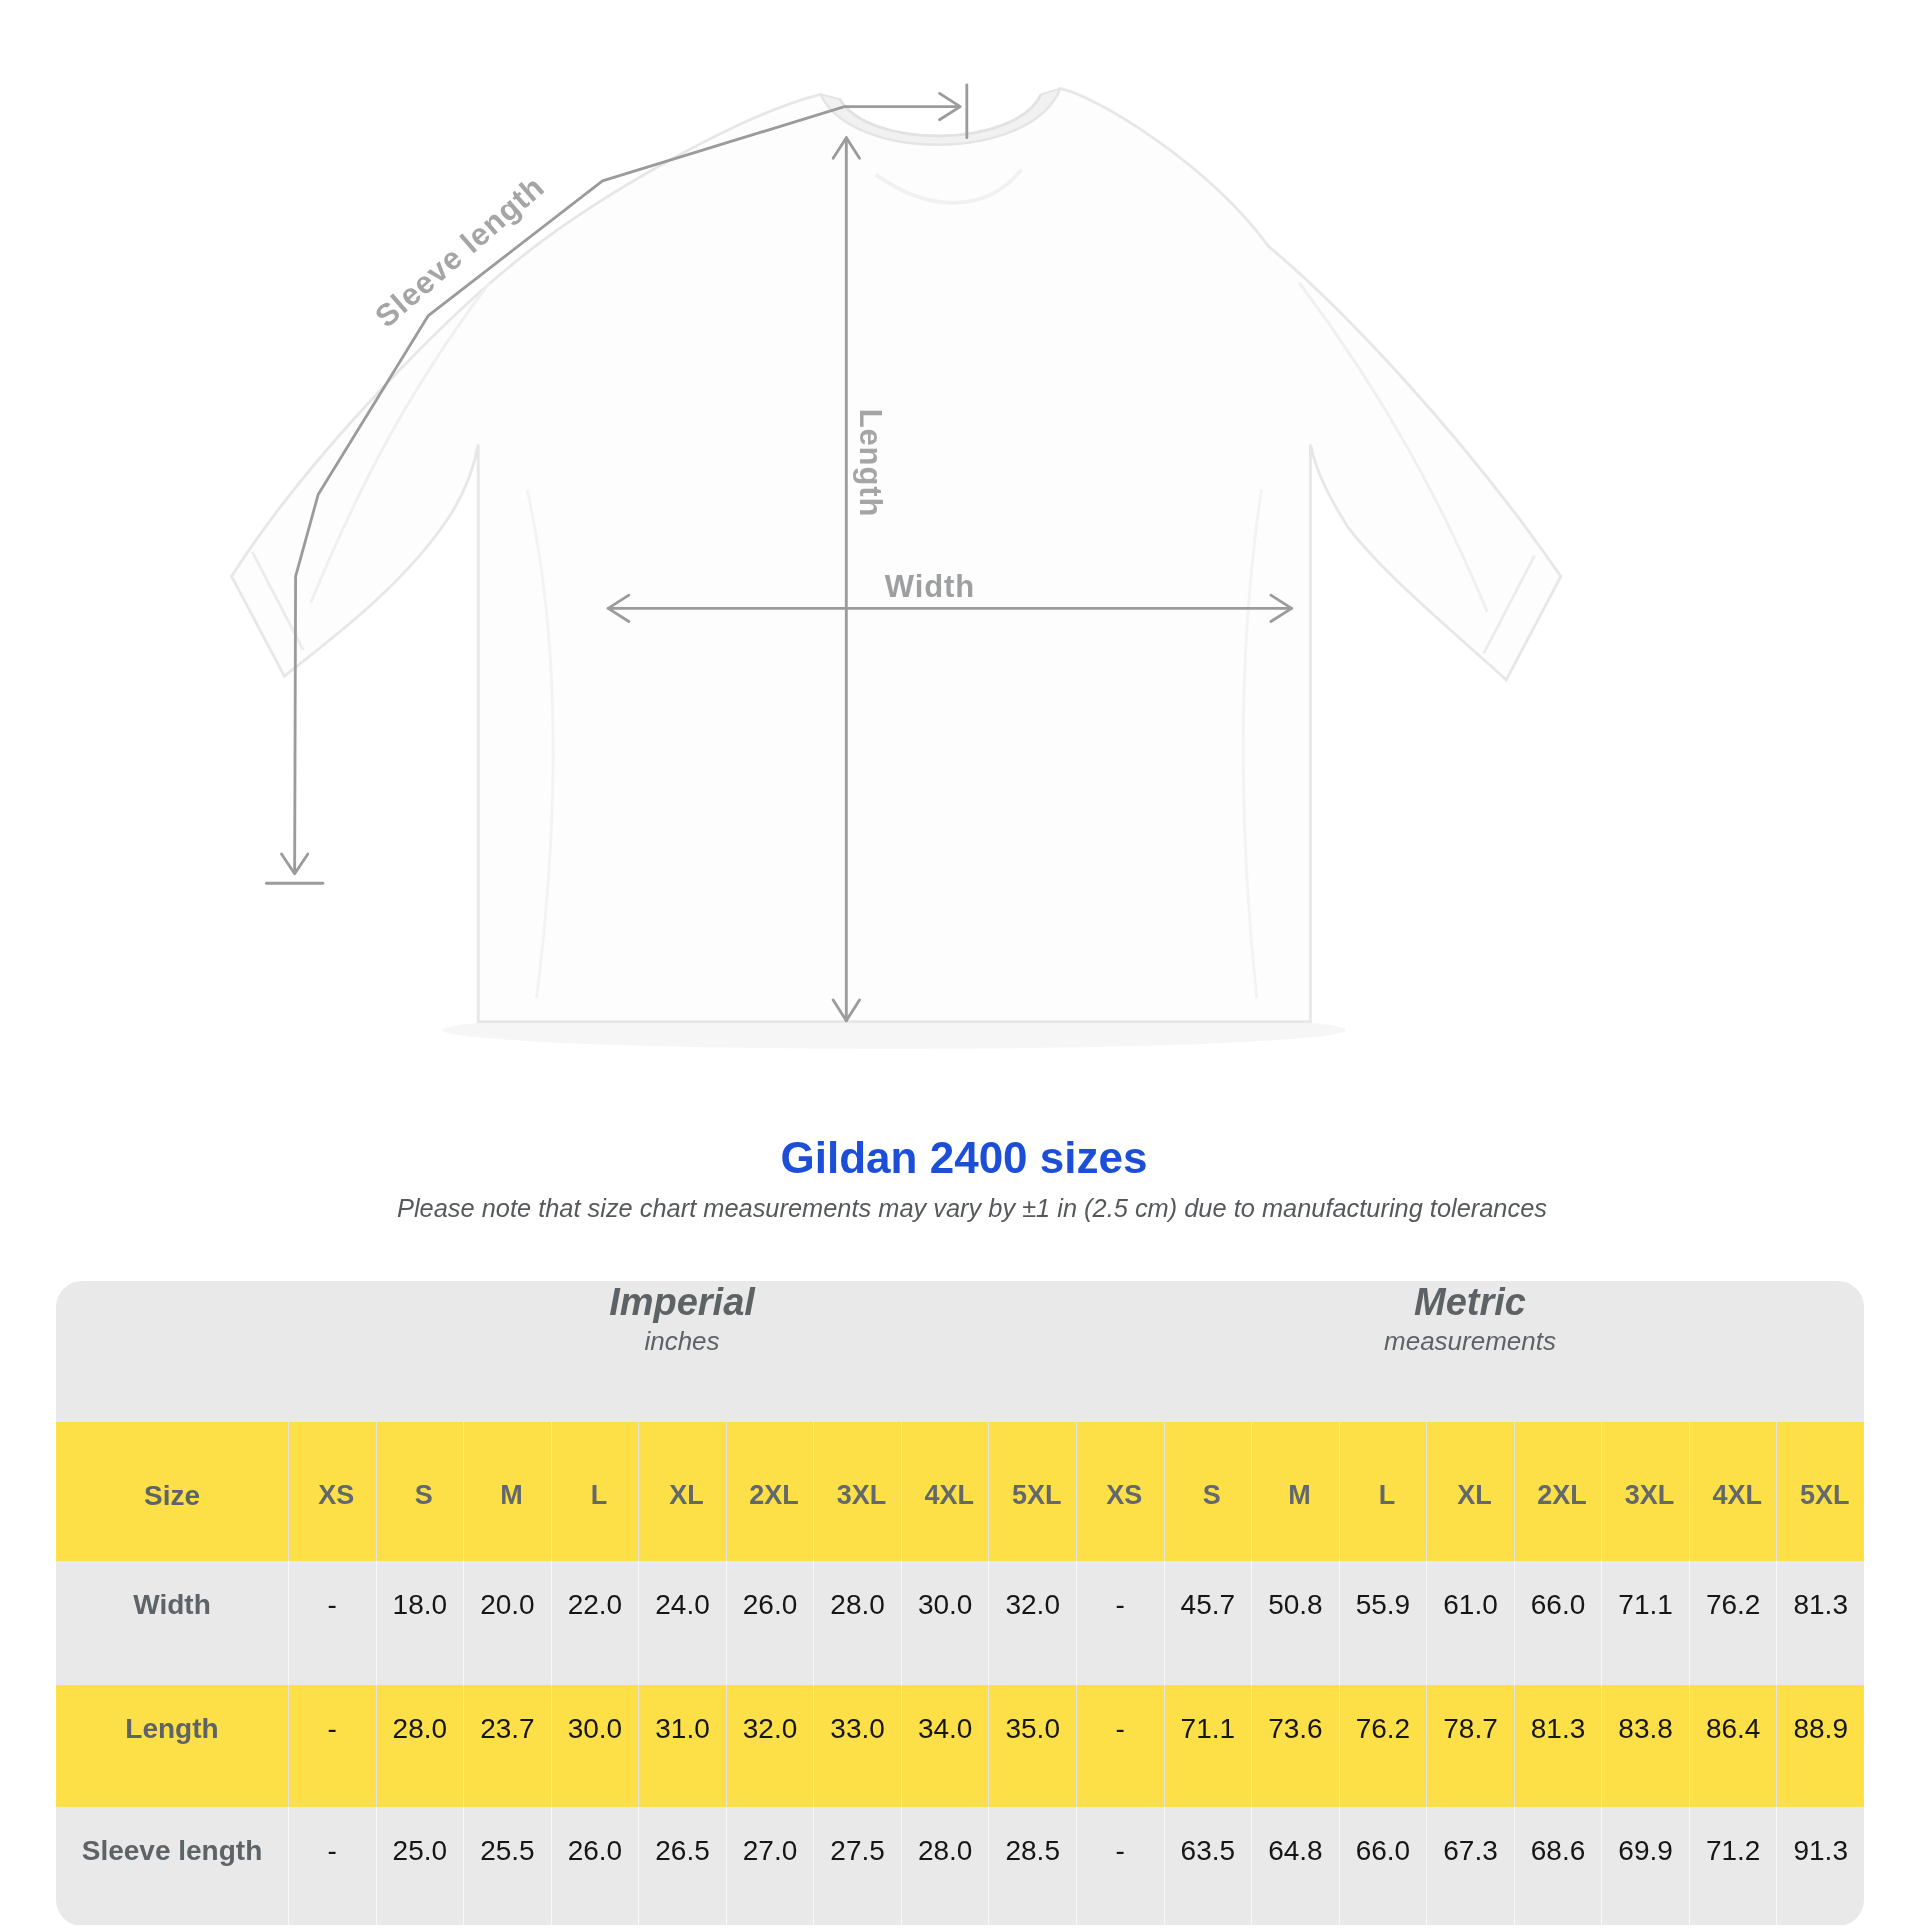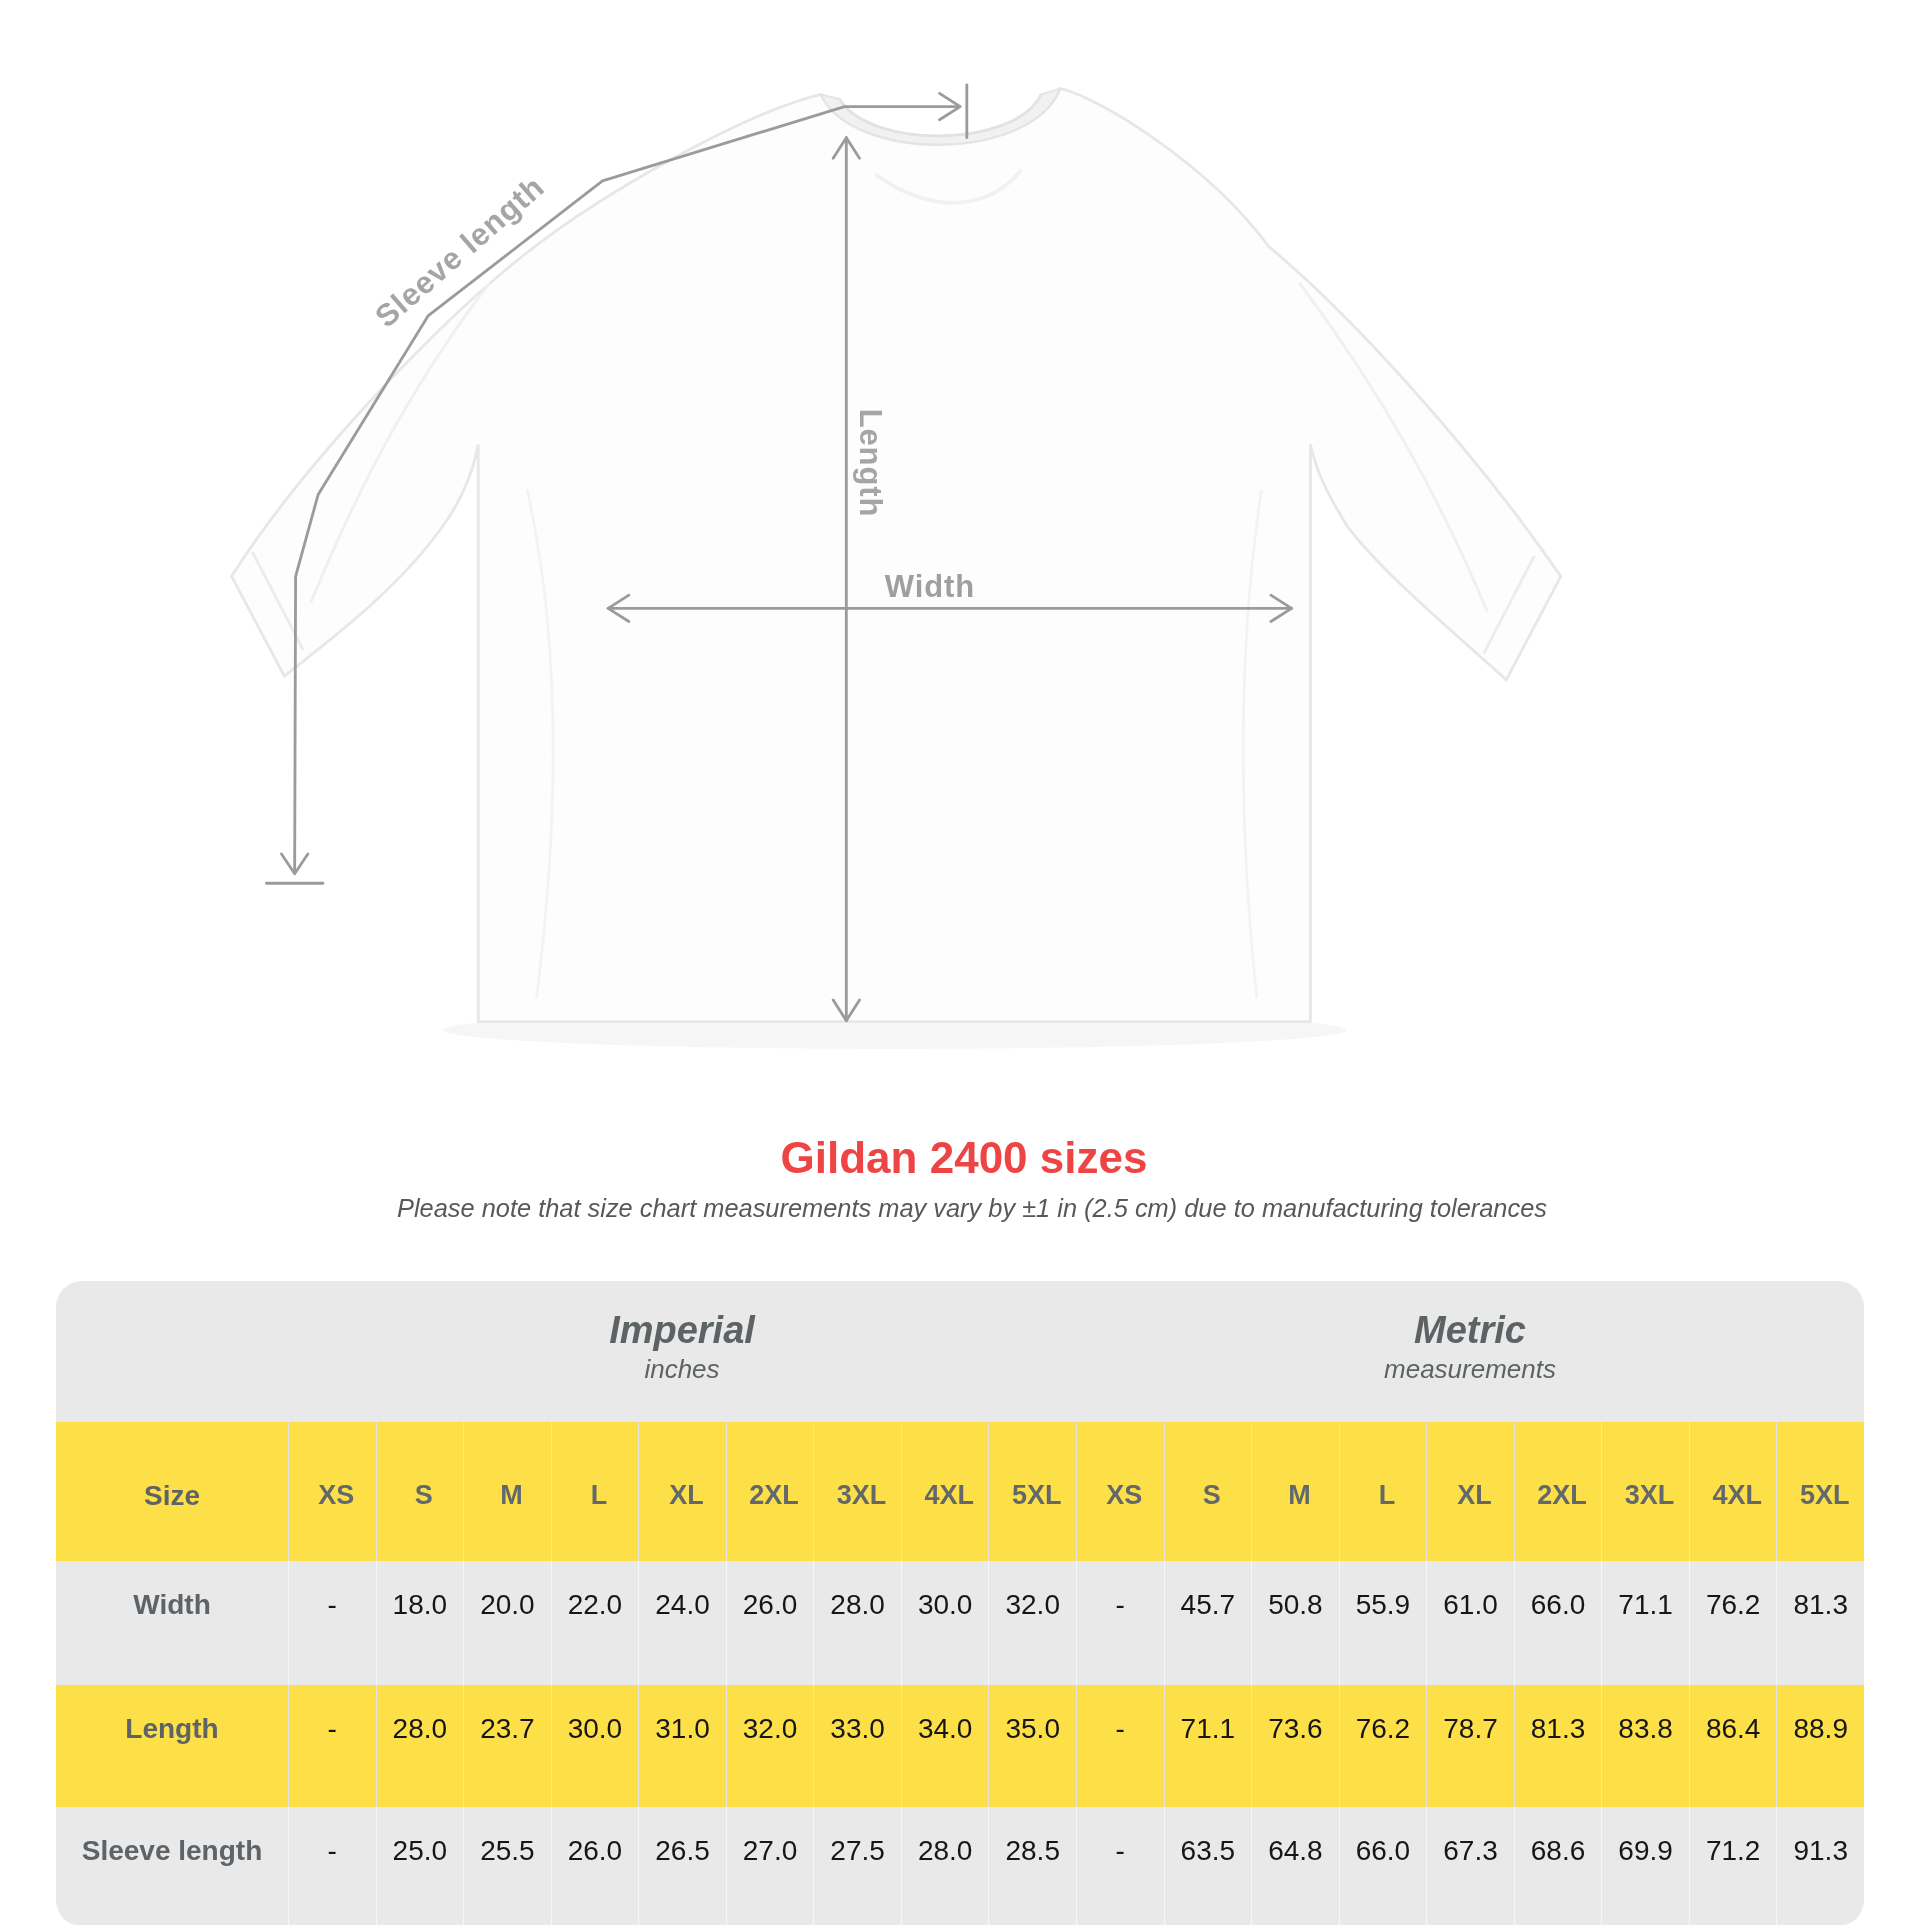--- a/index.html
+++ b/index.html
@@ -15,37 +15,37 @@
     position:absolute; color:#a5a5a5; font-weight:bold; font-size:31px;
     letter-spacing:0.9px; white-space:nowrap;
   }
   .lab-sleeve { left:460px; top:252px; transform:translate(-50%,-50%) rotate(-41deg); }
   .lab-length { left:870px; top:463px; transform:translate(-50%,-50%) rotate(90deg); }
   .lab-width  { left:930px; top:587px; transform:translate(-50%,-50%); color:#9d9fa1; }
 
   
   .title {
     position:absolute; top:1133px; left:0; width:100%; text-align:center;
-    font-size:44px; font-weight:bold; color:#ef4444;
+    font-size:44px; font-weight:bold; color:#1d4ed8;
   }
   .subtitle {
     position:absolute; top:1194px; left:8px; width:100%; text-align:center;
     font-size:25.4px; font-style:italic; color:#56595b;
   }
 
   
   .size-table {
     position:absolute; left:56px; top:1281px; width:1808px; height:645px;
     border-radius:26px; overflow:hidden; background:#ffffff;
   }
   .theader {
     height:141px; background:#e9e9e9;
     display:grid; grid-template-columns:232px repeat(18,1fr);
   }
-  .group-h { grid-row:1; text-align:center; padding-top:28px; color:#5d6365; }
+  .group-h { grid-row:1; text-align:center; color:#5d6365; }
   .group-h.imperial { grid-column:2 / span 9; }
   .group-h.metric   { grid-column:11 / span 9; }
   .g-label { font-size:38px; font-weight:bold; font-style:italic; }
   .g-unit  { font-size:26px; font-style:italic; margin-top:2px; }
 
   .trow { display:grid; grid-template-columns:232px repeat(18,1fr); }
   .trow.white { background:#fde047; --sep:#e3e3e3; }
   .trow.gray  { background:#e9e9e9; --sep:#f8f8f8; }
   .row-size { height:139px; }
   .row-w { height:124px; }

